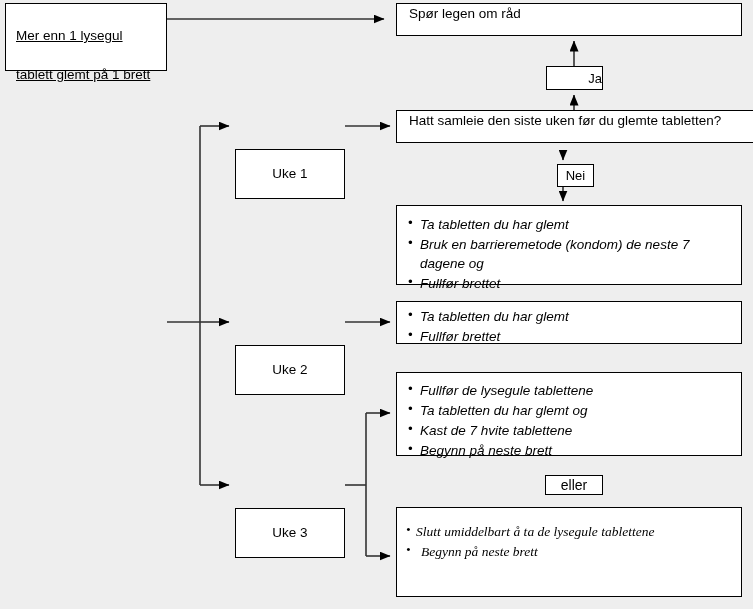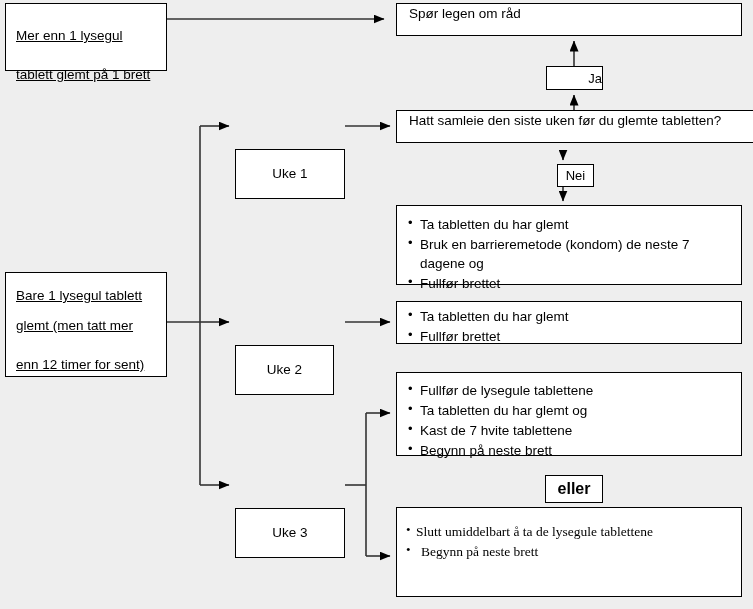--- a/index.html
+++ b/index.html
@@ -56,20 +56,21 @@
     margin-bottom: 9px;
   }
   .spaced-lines > div:last-child {
     margin-bottom: 0;
     margin-top: 18px;
   }
   ul.bullets {
     margin: 0;
     padding: 0;
     list-style: none;
+    font-style: italic;
   }
   ul.bullets li {
     position: relative;
     padding-left: 15px;
     margin: 0 0 1px 0;
     font-size: 13.5px;
     line-height: 1.42;
   }
   ul.bullets li:before {
     content: "\2022";
@@ -177,27 +178,22 @@
   </div>
 
   <div class="box" style="left:396px; top:205px; width:346px; height:80px; padding:9px 8px 0 8px;">
     <ul class="bullets">
       <li>Ta tabletten du har glemt</li>
       <li>Bruk en barrieremetode (kondom) de neste 7 dagene og</li>
       <li>Fullfør brettet</li>
     </ul>
   </div>
 
-  <div class="box box-pad spaced-lines" style="left:5px; top:272px; width:162px; height:105px; padding-top:13px;">
-    <div>Bare 1 lysegul tablett</div>
-    <div>glemt (men tatt mer</div>
-    <div>enn 12 timer for sent)</div>
-  </div>
-
-  <div class="box center-text" style="left:235px; top:297px; width:99px; height:50px;">
+
+  <div class="box center-text" style="left:235px; top:297px; width:110px; height:50px;">
     <span>Uke 2</span>
   </div>
 
   <div class="box" style="left:396px; top:301px; width:346px; height:43px; padding:5px 8px 0 8px;">
     <ul class="bullets">
       <li>Ta tabletten du har glemt</li>
       <li>Fullfør brettet</li>
     </ul>
   </div>
 
@@ -207,21 +203,21 @@
       <li>Ta tabletten du har glemt og</li>
       <li>Kast de 7 hvite tablettene</li>
       <li>Begynn på neste brett</li>
     </ul>
   </div>
 
   <div class="box center-text" style="left:235px; top:460px; width:110px; height:50px;">
     <span>Uke 3</span>
   </div>
 
-  <div class="label-box" style="left:545px; top:475px; width:58px; height:28px; font-size:16px;font-weight:bold;">
+  <div class="label-box" style="left:545px; top:475px; width:58px; height:20px; font-size:14px;">
     <span>eller</span>
   </div>
 
   <div class="box serif-box" style="left:396px; top:507px; width:346px; height:90px; padding:14px 8px 0 8px;">
     <ul class="bullets tight">
       <li>Slutt umiddelbart å ta de lysegule tablettene</li>
       <li style="padding-left:16px;">Begynn på neste brett</li>
     </ul>
   </div>
 

